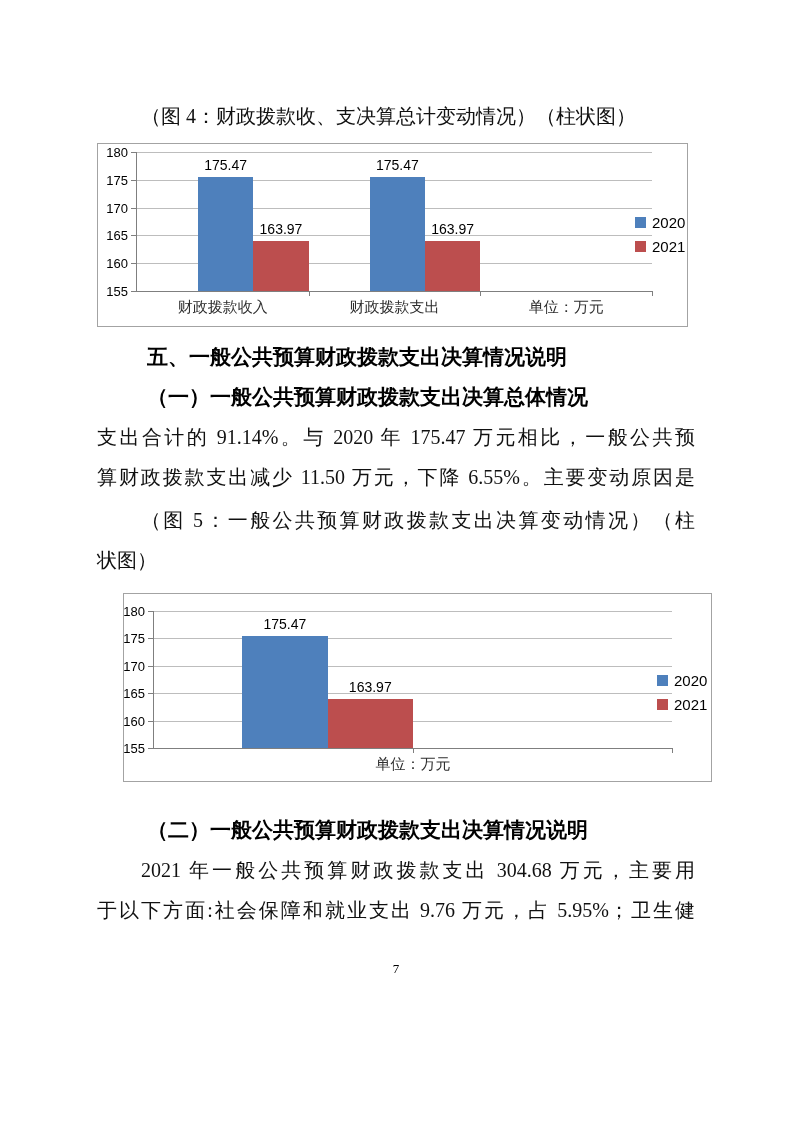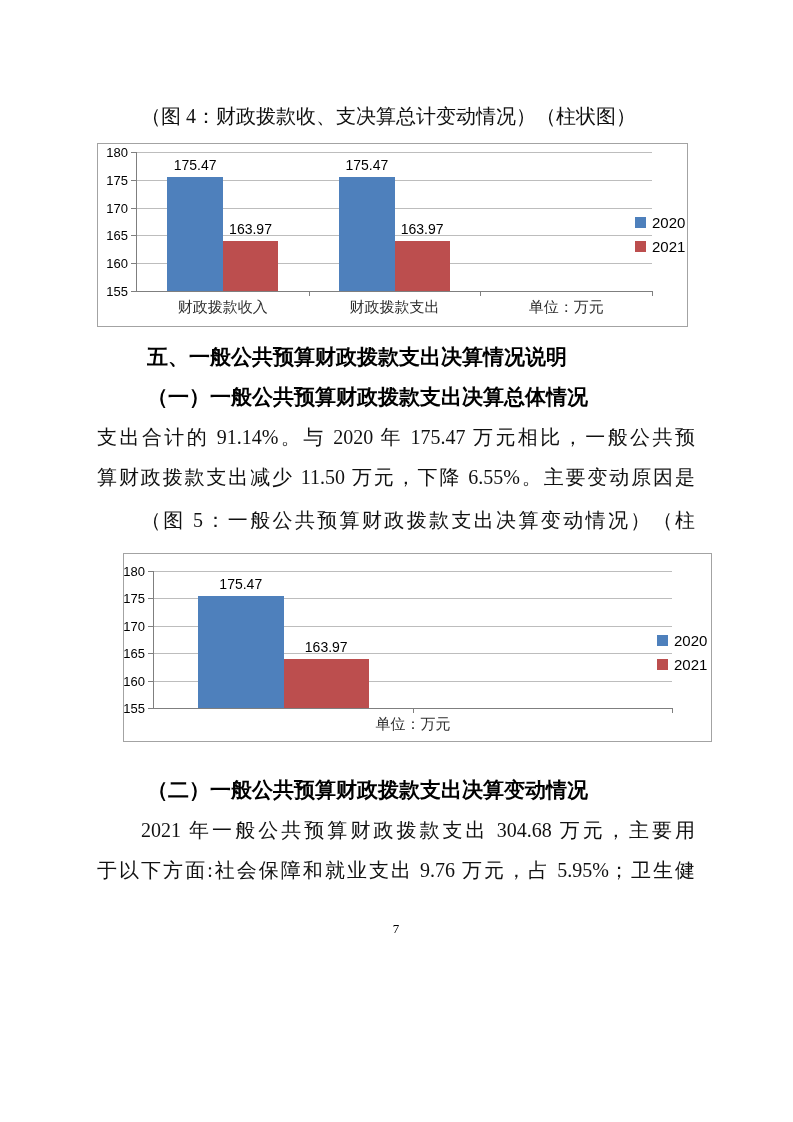--- a/index.html
+++ b/index.html
@@ -59,21 +59,21 @@
 
   .gridline{position:absolute;left:0;right:0;height:1px;background:#bdbdbd;}
   .ytick{position:absolute;left:-6px;width:6px;height:1px;background:#7f7f7f;}
   .ylabel{
     position:absolute;right:calc(100% + 9px);transform:translateY(-50%);
     font-size:13px;color:#000;white-space:nowrap;
   }
   .xtick{position:absolute;top:100%;width:1px;height:5px;background:#7f7f7f;}
 
   .bars{position:absolute;left:0;right:0;top:0;bottom:0;display:flex;align-items:flex-end;}
-  .slot{flex:1;height:100%;display:flex;justify-content:center;align-items:flex-end;}
+  .slot{flex:1;height:100%;display:flex;justify-content:flex-end;align-items:flex-end;}
   .pair{height:100%;display:flex;align-items:flex-end;}
   #chart1 .pair{width:64.5%;}
   #chart2 .pair{width:66%;}
   .bar{flex:1;position:relative;}
   .vlabel{
     position:absolute;bottom:100%;margin-bottom:4px;
     left:-35%;width:170%;text-align:center;
     font-size:14px;color:#000;white-space:nowrap;
   }
 
@@ -162,20 +162,21 @@
 
     <div class="heading2">（一）一般公共预算财政拨款支出决算总体情况</div>
 
     <div class="para">
       <div class="line j">支出合计的 91.14%。与 2020 年 175.47 万元相比，一般公共预</div>
       <div class="line j">算财政拨款支出减少 11.50 万元，下降 6.55%。主要变动原因是</div>
     </div>
 
     <div class="caption2">
       <div class="line indent j">（图 5：一般公共预算财政拨款支出决算变动情况）（柱</div>
+      <div class="line">状图）</div>
     </div>
 
     <div class="chart-box" id="chart2">
       <div class="plot">
           <div class="gridline" style="top: 0%;"></div>
           <div class="ytick" style="top: 0%;"></div>
           <div class="ylabel" style="top: 0%;">180</div>
           <div class="gridline" style="top: 20%;"></div>
           <div class="ytick" style="top: 20%;"></div>
           <div class="ylabel" style="top: 20%;">175</div>
@@ -214,21 +215,21 @@
             <div class="lswatch" style="background: rgb(78, 128, 188);"></div>
             <div class="ltext">2020</div>
           </div>
           <div class="litem">
             <div class="lswatch" style="background: rgb(188, 78, 78);"></div>
             <div class="ltext">2021</div>
           </div>
         </div>
     </div>
 
-    <div class="heading3">（二）一般公共预算财政拨款支出决算变动情况</div>
+    <div class="heading3">（二）一般公共预算财政拨款支出决算情况说明</div>
 
     <div class="para">
       <div class="line indent j">2021 年一般公共预算财政拨款支出 304.68 万元，主要用</div>
       <div class="line j">于以下方面:社会保障和就业支出 9.76 万元，占 5.95%；卫生健</div>
     </div>
 
     <div class="page-number">7</div>
   </div>
 </div>
 

